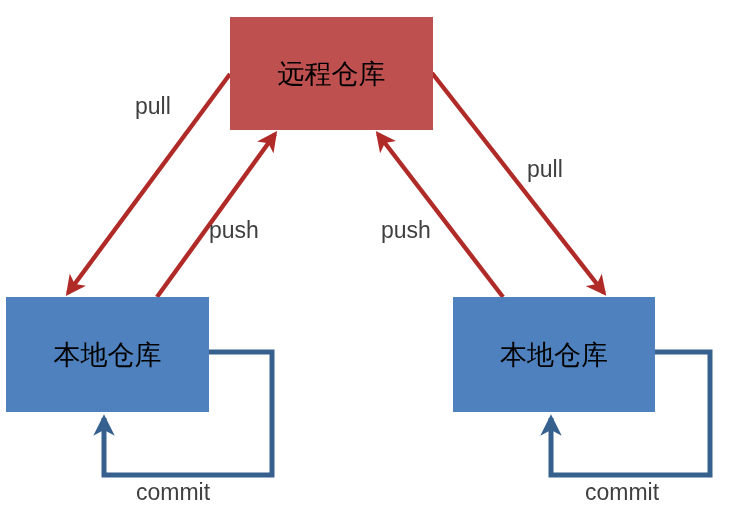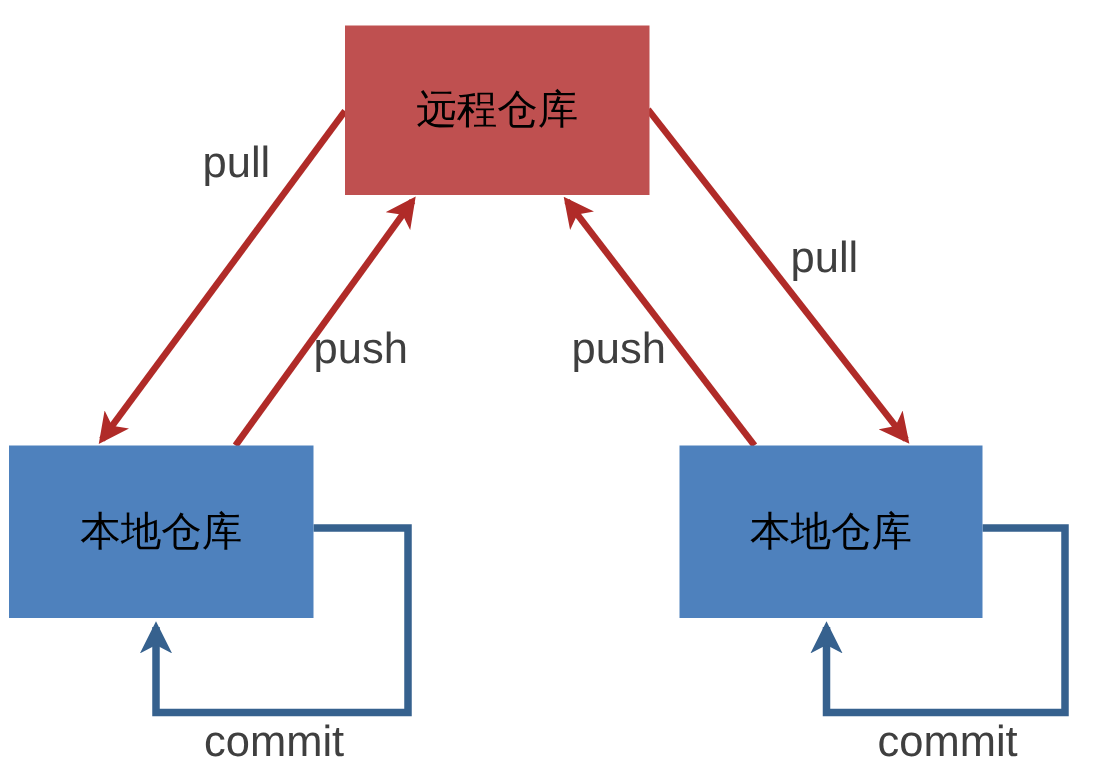--- a/index.html
+++ b/index.html
@@ -34,21 +34,21 @@
   .node-label {
     font-size: 27px;
     color: #000000;
     font-family: "DejaVu Sans", sans-serif;
     letter-spacing: 0px;
     line-height: 1;
     white-space: nowrap;
   }
   .edge-label {
     position: absolute;
-    font-size: 29px;
+    font-size: 23px;
     color: #3f3f3f;
     font-family: "Liberation Sans", sans-serif;
     white-space: nowrap;
     line-height: 1;
   }
   #remote-repo-box {
     left: 230px;
     top: 17px;
     width: 203px;
     height: 113px;

